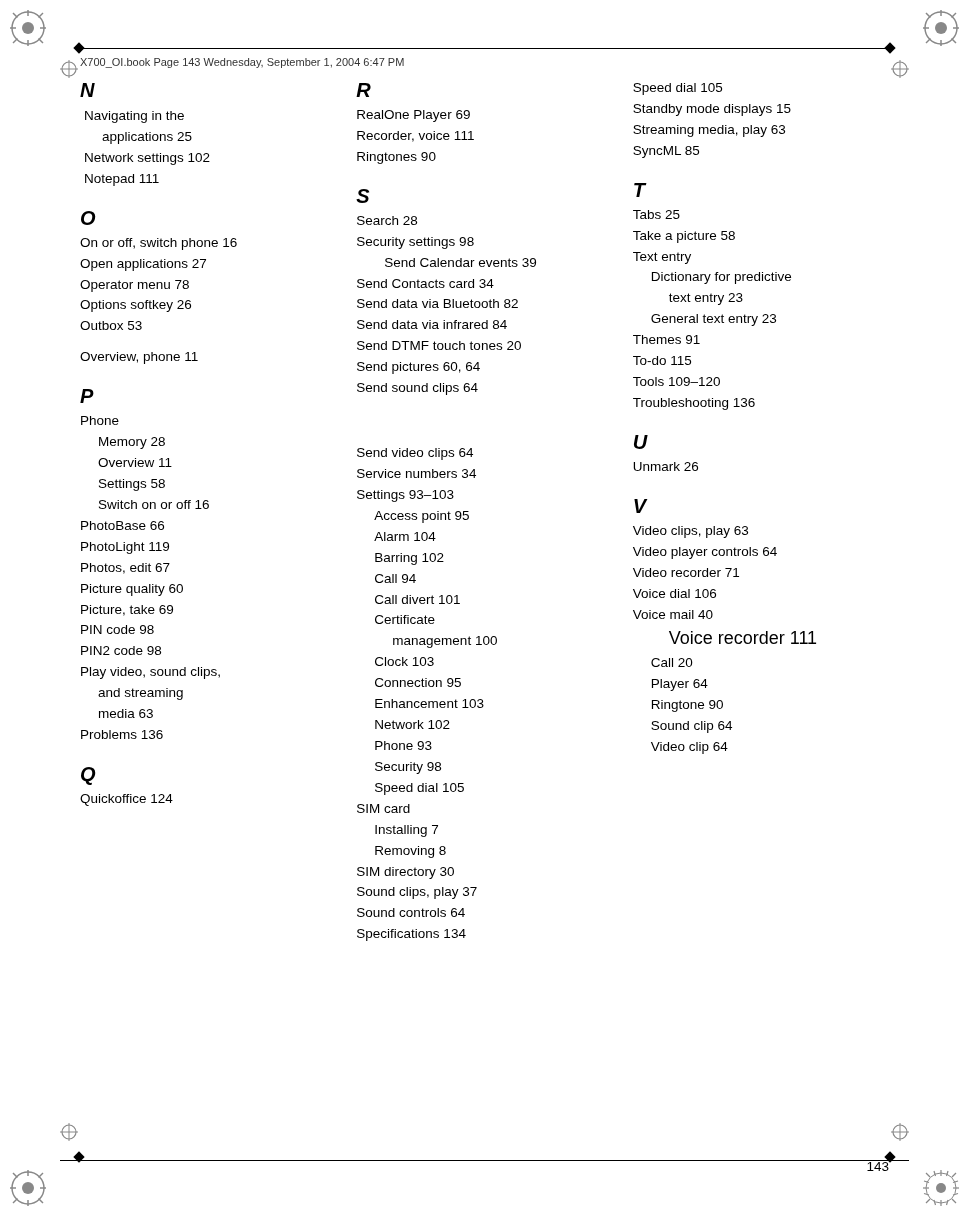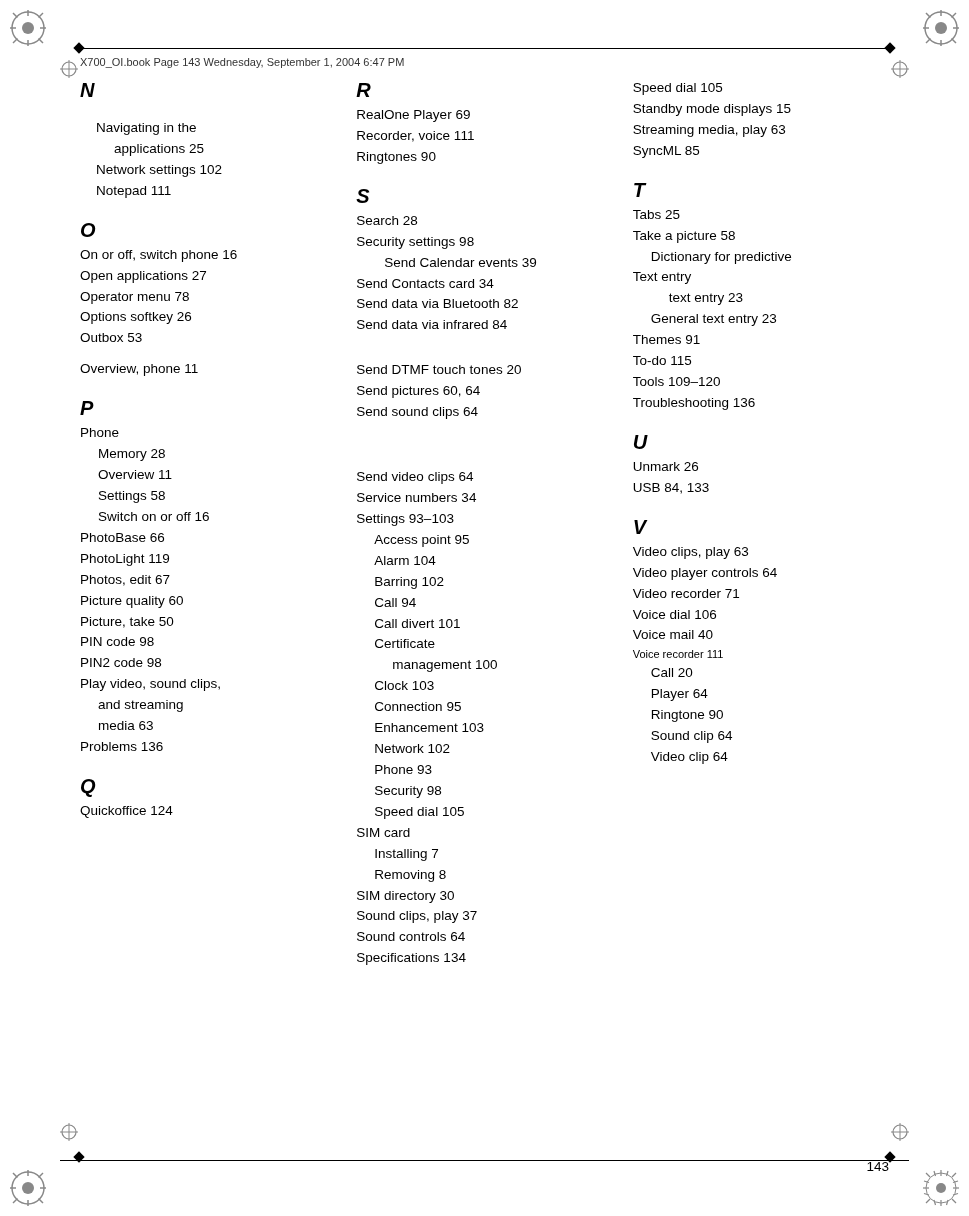--- a/index.html
+++ b/index.html
@@ -168,21 +168,21 @@
   <div style="width:8px;height:8px;background:#000;transform:rotate(45deg);margin-top:-4px;"></div>
 </div>
 <div style="position:absolute; top:48px; right:75px;">
   <div style="width:8px;height:8px;background:#000;transform:rotate(45deg);margin-top:-4px;"></div>
 </div>
 
 <div class="content" id="main-content" style="position: absolute; inset: 78px 60px 80px 80px; display: flex; flex-direction: row; gap: 0px;">
 <div style="flex: 1 1 0%; padding-right: 10px;">
       <div style="margin-bottom: 16px;">
         <div style="font-size: 20px; font-weight: bold; font-style: italic; margin-bottom: 3px; line-height: 1.2;">N</div>
-        <ul style="list-style: none; padding: 0px; margin: 16px;">
+        <ul style="list-style: none; padding: 0px; margin: 4px;">
           <li style="line-height: 1.55; font-size: 13.5px; padding-left: 0px;">Navigating in the</li>
           <li style="line-height: 1.55; font-size: 13.5px; padding-left: 18px;">applications 25</li>
           <li style="line-height: 1.55; font-size: 13.5px; padding-left: 0px;">Network settings 102</li>
           <li style="line-height: 1.55; font-size: 13.5px; padding-left: 0px;">Notepad 111</li>
         </ul>
       </div>
       <div style="margin-bottom: 16px;">
         <div style="font-size: 20px; font-weight: bold; font-style: italic; margin-bottom: 3px; line-height: 1.2;">O</div>
         <ul style="list-style: none; padding: 0px; margin: 0px;">
           <li style="line-height: 1.55; font-size: 13.5px; padding-left: 0px;">On or off, switch phone 16</li>
@@ -198,21 +198,21 @@
         <ul style="list-style: none; padding: 0px; margin: 0px;">
           <li style="line-height: 1.55; font-size: 13.5px; padding-left: 0px;">Phone</li>
           <li style="line-height: 1.55; font-size: 13.5px; padding-left: 18px;">Memory 28</li>
           <li style="line-height: 1.55; font-size: 13.5px; padding-left: 18px;">Overview 11</li>
           <li style="line-height: 1.55; font-size: 13.5px; padding-left: 18px;">Settings 58</li>
           <li style="line-height: 1.55; font-size: 13.5px; padding-left: 18px;">Switch on or off 16</li>
           <li style="line-height: 1.55; font-size: 13.5px; padding-left: 0px;">PhotoBase 66</li>
           <li style="line-height: 1.55; font-size: 13.5px; padding-left: 0px;">PhotoLight 119</li>
           <li style="line-height: 1.55; font-size: 13.5px; padding-left: 0px;">Photos, edit 67</li>
           <li style="line-height: 1.55; font-size: 13.5px; padding-left: 0px;">Picture quality 60</li>
-          <li style="line-height: 1.55; font-size: 13.5px; padding-left: 0px;">Picture, take 50</li>
+          <li style="line-height: 1.55; font-size: 13.5px; padding-left: 0px;">Picture, take 69</li>
           <li style="line-height: 1.55; font-size: 13.5px; padding-left: 0px;">PIN code 98</li>
           <li style="line-height: 1.55; font-size: 13.5px; padding-left: 0px;">PIN2 code 98</li>
           <li style="line-height: 1.55; font-size: 13.5px; padding-left: 0px;">Play video, sound clips,</li>
           <li style="line-height: 1.55; font-size: 13.5px; padding-left: 18px;">and streaming</li>
           <li style="line-height: 1.55; font-size: 13.5px; padding-left: 18px;">media 63</li>
           <li style="line-height: 1.55; font-size: 13.5px; padding-left: 0px;">Problems 136</li>
         </ul>
       </div>
       <div style="margin-bottom: 16px;">
         <div style="font-size: 20px; font-weight: bold; font-style: italic; margin-bottom: 3px; line-height: 1.2;">Q</div>
@@ -232,21 +232,21 @@
       </div>
       <div style="margin-bottom: 16px;">
         <div style="font-size: 20px; font-weight: bold; font-style: italic; margin-bottom: 3px; line-height: 1.2;">S</div>
         <ul style="list-style: none; padding: 0px; margin: 0px;">
           <li style="line-height: 1.55; font-size: 13.5px; padding-left: 0px;">Search 28</li>
           <li style="line-height: 1.55; font-size: 13.5px; padding-left: 0px;">Security settings 98</li>
           <li style="line-height: 1.55; font-size: 13.5px; padding-left: 0px; margin-left: 28px;">Send Calendar events 39</li>
           <li style="line-height: 1.55; font-size: 13.5px; padding-left: 0px;">Send Contacts card 34</li>
           <li style="line-height: 1.55; font-size: 13.5px; padding-left: 0px;">Send data via Bluetooth 82</li>
           <li style="line-height: 1.55; font-size: 13.5px; padding-left: 0px;">Send data via infrared 84</li>
-          <li style="line-height: 1.55; font-size: 13.5px; padding-left: 0px; margin-top: 24px;">Send DTMF touch tones 20</li>
+          <li style="line-height: 1.55; font-size: 13.5px; padding-left: 0px;">Send DTMF touch tones 20</li>
           <li style="line-height: 1.55; font-size: 13.5px; padding-left: 0px;">Send pictures 60, 64</li>
           <li style="line-height: 1.55; font-size: 13.5px; padding-left: 0px;">Send sound clips 64</li>
           <li style="line-height: 1.55; font-size: 13.5px; padding-left: 0px; margin-top: 44px;">Send video clips 64</li>
           <li style="line-height: 1.55; font-size: 13.5px; padding-left: 0px;">Service numbers 34</li>
           <li style="line-height: 1.55; font-size: 13.5px; padding-left: 0px;">Settings 93–103</li>
           <li style="line-height: 1.55; font-size: 13.5px; padding-left: 18px;">Access point 95</li>
           <li style="line-height: 1.55; font-size: 13.5px; padding-left: 18px;">Alarm 104</li>
           <li style="line-height: 1.55; font-size: 13.5px; padding-left: 18px;">Barring 102</li>
           <li style="line-height: 1.55; font-size: 13.5px; padding-left: 18px;">Call 94</li>
           <li style="line-height: 1.55; font-size: 13.5px; padding-left: 18px;">Call divert 101</li>
@@ -276,46 +276,45 @@
           <li style="line-height: 1.55; font-size: 13.5px; padding-left: 0px;">Standby mode displays 15</li>
           <li style="line-height: 1.55; font-size: 13.5px; padding-left: 0px;">Streaming media, play 63</li>
           <li style="line-height: 1.55; font-size: 13.5px; padding-left: 0px;">SyncML 85</li>
         </ul>
       </div>
       <div style="margin-bottom: 16px;">
         <div style="font-size: 20px; font-weight: bold; font-style: italic; margin-bottom: 3px; line-height: 1.2;">T</div>
         <ul style="list-style: none; padding: 0px; margin: 0px;">
           <li style="line-height: 1.55; font-size: 13.5px; padding-left: 0px;">Tabs 25</li>
           <li style="line-height: 1.55; font-size: 13.5px; padding-left: 0px;">Take a picture 58</li>
+          <li style="line-height: 1.55; font-size: 13.5px; padding-left: 0px;">Text entry</li>
           <li style="line-height: 1.55; font-size: 13.5px; padding-left: 18px;">Dictionary for predictive</li>
-          <li style="line-height: 1.55; font-size: 13.5px; padding-left: 0px;">Text entry</li>
           <li style="line-height: 1.55; font-size: 13.5px; padding-left: 36px;">text entry 23</li>
           <li style="line-height: 1.55; font-size: 13.5px; padding-left: 18px;">General text entry 23</li>
           <li style="line-height: 1.55; font-size: 13.5px; padding-left: 0px;">Themes 91</li>
           <li style="line-height: 1.55; font-size: 13.5px; padding-left: 0px;">To-do 115</li>
           <li style="line-height: 1.55; font-size: 13.5px; padding-left: 0px;">Tools 109–120</li>
           <li style="line-height: 1.55; font-size: 13.5px; padding-left: 0px;">Troubleshooting 136</li>
         </ul>
       </div>
       <div style="margin-bottom: 16px;">
         <div style="font-size: 20px; font-weight: bold; font-style: italic; margin-bottom: 3px; line-height: 1.2;">U</div>
         <ul style="list-style: none; padding: 0px; margin: 0px;">
           <li style="line-height: 1.55; font-size: 13.5px; padding-left: 0px;">Unmark 26</li>
-          <li style="line-height: 1.55; font-size: 13.5px; padding-left: 0px;">USB 84, 133</li>
         </ul>
       </div>
       <div style="margin-bottom: 16px;">
         <div style="font-size: 20px; font-weight: bold; font-style: italic; margin-bottom: 3px; line-height: 1.2;">V</div>
         <ul style="list-style: none; padding: 0px; margin: 0px;">
           <li style="line-height: 1.55; font-size: 13.5px; padding-left: 0px;">Video clips, play 63</li>
           <li style="line-height: 1.55; font-size: 13.5px; padding-left: 0px;">Video player controls 64</li>
           <li style="line-height: 1.55; font-size: 13.5px; padding-left: 0px;">Video recorder 71</li>
           <li style="line-height: 1.55; font-size: 13.5px; padding-left: 0px;">Voice dial 106</li>
           <li style="line-height: 1.55; font-size: 13.5px; padding-left: 0px;">Voice mail 40</li>
-          <li style="line-height: 1.55; font-size: 11px; padding-left: 0px;">Voice recorder 111</li>
+          <li style="line-height: 1.55; font-size: 18px; padding-left: 0px; margin-left: 36px;">Voice recorder 111</li>
           <li style="line-height: 1.55; font-size: 13.5px; padding-left: 18px;">Call 20</li>
           <li style="line-height: 1.55; font-size: 13.5px; padding-left: 18px;">Player 64</li>
           <li style="line-height: 1.55; font-size: 13.5px; padding-left: 18px;">Ringtone 90</li>
           <li style="line-height: 1.55; font-size: 13.5px; padding-left: 18px;">Sound clip 64</li>
           <li style="line-height: 1.55; font-size: 13.5px; padding-left: 18px;">Video clip 64</li>
         </ul>
       </div>
     </div>
   </div>
 

